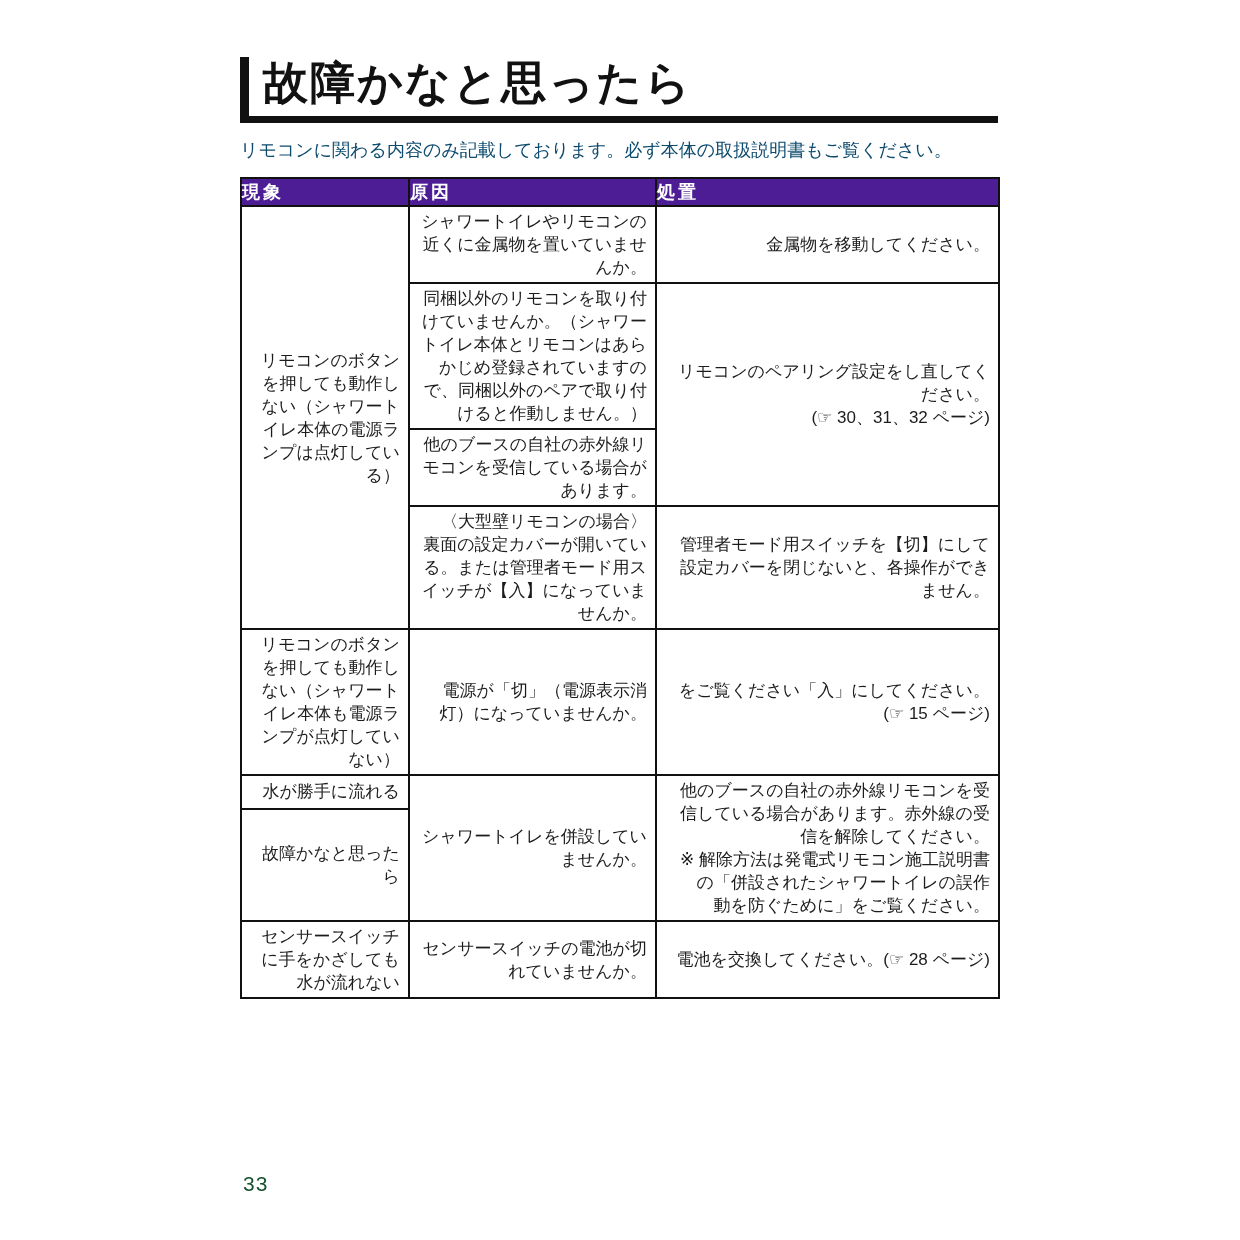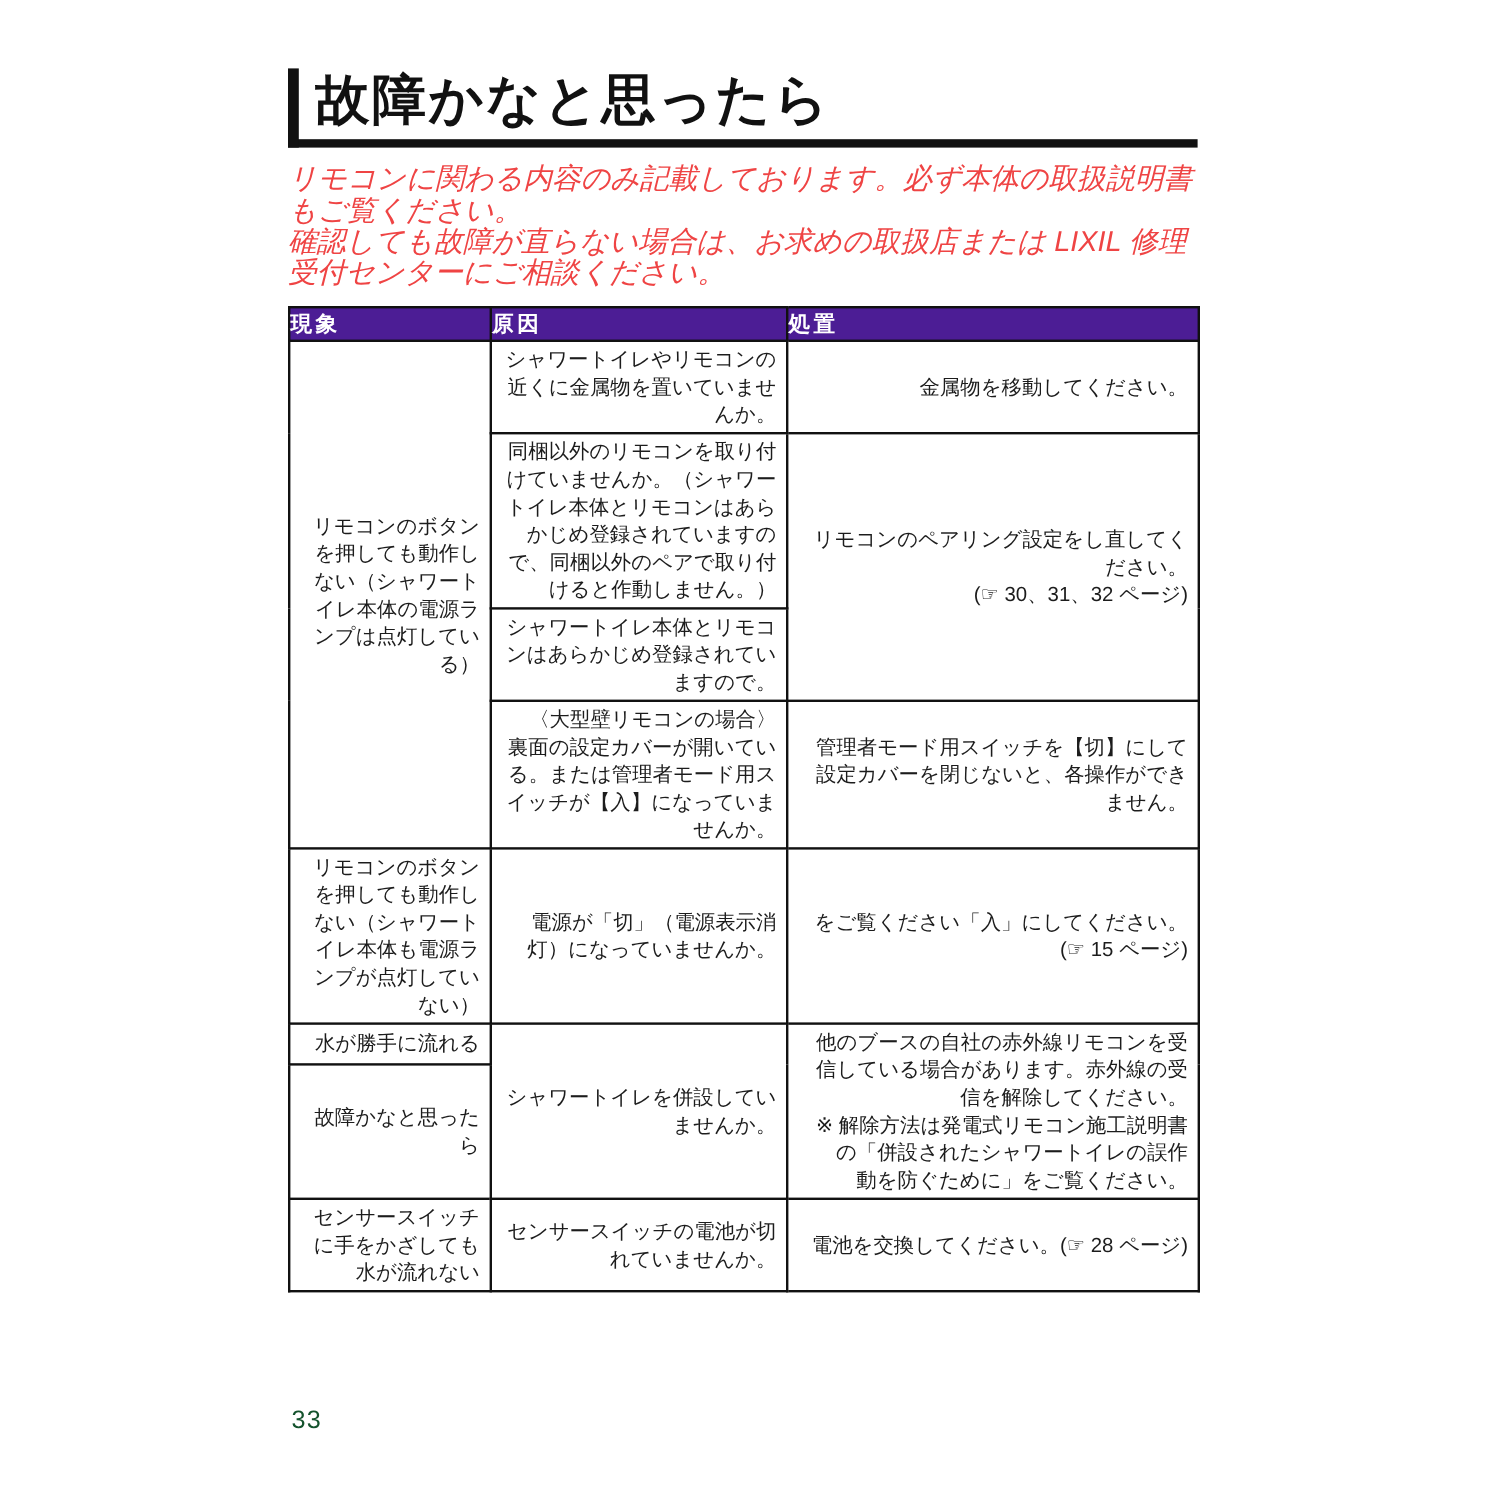--- a/index.html
+++ b/index.html
@@ -28,24 +28,23 @@
   }
   .doc-title {
     font-size: 45px;
     font-weight: 700;
     letter-spacing: 2px;
     line-height: 1.05;
     color: #111;
   }
   .intro {
     margin-top: 14px;
-    font-size: 24px;
+    font-size: 18px;
     line-height: 26px;
-    color: #ef4444;
-    font-style: italic;
+    color: #0c4a6e;
   }
   .intro-line { display: block; }
   table.trouble {
     margin-top: 14px;
     width: 100%;
     border-collapse: collapse;
     table-layout: fixed;
   }
   table.trouble th {
     background: #4c1d95;
@@ -85,21 +84,20 @@
 
 <div class="page">
   <div class="content">
 
     <div class="title-block">
       <h1 class="doc-title">故障かなと思ったら</h1>
     </div>
 
     <div class="intro">
       <span class="intro-line">リモコンに関わる内容のみ記載しております。必ず本体の取扱説明書もご覧ください。</span>
-      <span class="intro-line">確認しても故障が直らない場合は、お求めの取扱店または LIXIL 修理受付センターにご相談ください。</span>
     </div>
 
     <table class="trouble">
       <colgroup>
         <col style="width:168px">
         <col style="width:247px">
         <col style="width:343px">
       </colgroup>
       <thead>
         <tr>
@@ -115,21 +113,21 @@
           <td>金属物を移動してください。</td>
         </tr>
         <tr style="height:136px">
           <td>同梱以外のリモコンを取り付けていませんか。（シャワートイレ本体とリモコンはあらかじめ登録されていますので、同梱以外のペアで取り付けると作動しません。）</td>
           <td rowspan="2">
             <div>リモコンのペアリング設定をし直してください。</div>
             <div>(☞ 30、31、32 ページ)</div>
           </td>
         </tr>
         <tr style="height:68px">
-          <td>シャワートイレ本体とリモコンはあらかじめ登録されていますので。</td>
+          <td>他のブースの自社の赤外線リモコンを受信している場合があります。</td>
         </tr>
         <tr style="height:114px">
           <td>
             <div>〈大型壁リモコンの場合〉</div>
             <div>裏面の設定カバーが開いている。または管理者モード用スイッチが【入】になっていませんか。</div>
           </td>
           <td>管理者モード用スイッチを【切】にして設定カバーを閉じないと、各操作ができません。</td>
         </tr>
         <tr style="height:112px">
           <td>リモコンのボタンを押しても動作しない（シャワートイレ本体も電源ランプが点灯していない）</td>

